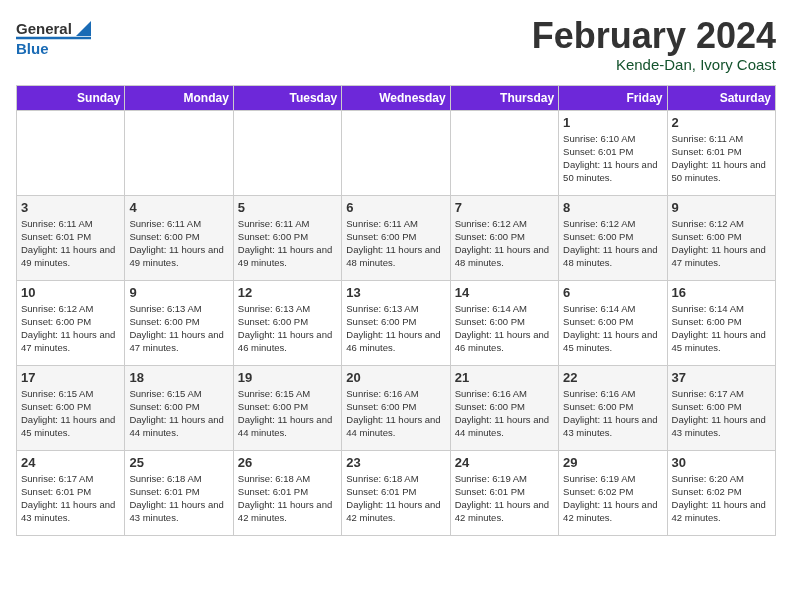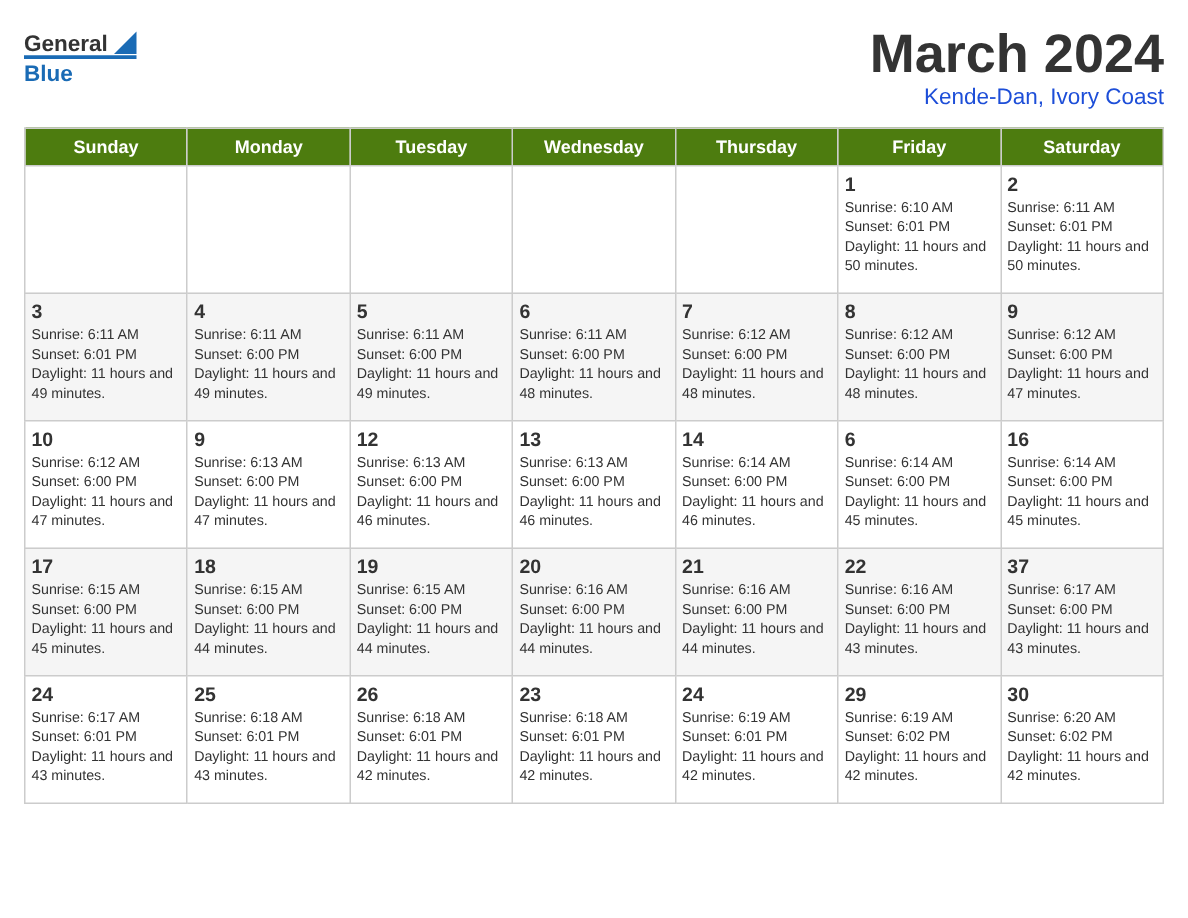--- a/index.html
+++ b/index.html
@@ -25,34 +25,34 @@
       text-align: right;
     }
     .month-title {
       font-size: 36px;
       font-weight: bold;
       color: #333;
       line-height: 1.1;
     }
     .location {
       font-size: 15px;
-      color: #1d4ed8;
+      color: #14532d;
     }
     table {
       width: 100%;
       border-collapse: collapse;
       table-layout: fixed;
     }
     thead th {
-      background: #4d7c0f;
+      background: #6d28d9;
       color: #fff;
       font-size: 12px;
       font-weight: bold;
       padding: 5px 4px;
-      text-align: center;
+      text-align: right;
       border: 1px solid #ccc;
     }
     tbody td {
       border: 1px solid #ccc;
       vertical-align: top;
       padding: 4px 4px 4px 4px;
       font-size: 10px;
       color: #333;
       height: 85px;
       background: #fff;
@@ -86,21 +86,21 @@
       <text x="0" y="18" font-family="Arial" font-weight="bold" font-size="15" fill="#333">General</text>
 
       <polygon points="60,20 75,20 75,5" fill="#1a6bb5"></polygon>
 
       <line x1="0" y1="22" x2="75" y2="22" stroke="#1a6bb5" stroke-width="2.5"></line>
 
       <text x="0" y="38" font-family="Arial" font-weight="bold" font-size="15" fill="#1a6bb5">Blue</text>
     </svg>
   </div>
   <div class="title-block">
-    <div class="month-title">March 2024</div>
+    <div class="month-title">February 2024</div>
     <div class="location">Kende-Dan, Ivory Coast</div>
   </div>
 </div>
 
 <table>
   <thead>
     <tr>
     <th>Sunday</th>
         <th>Monday</th>
         <th>Tuesday</th>

